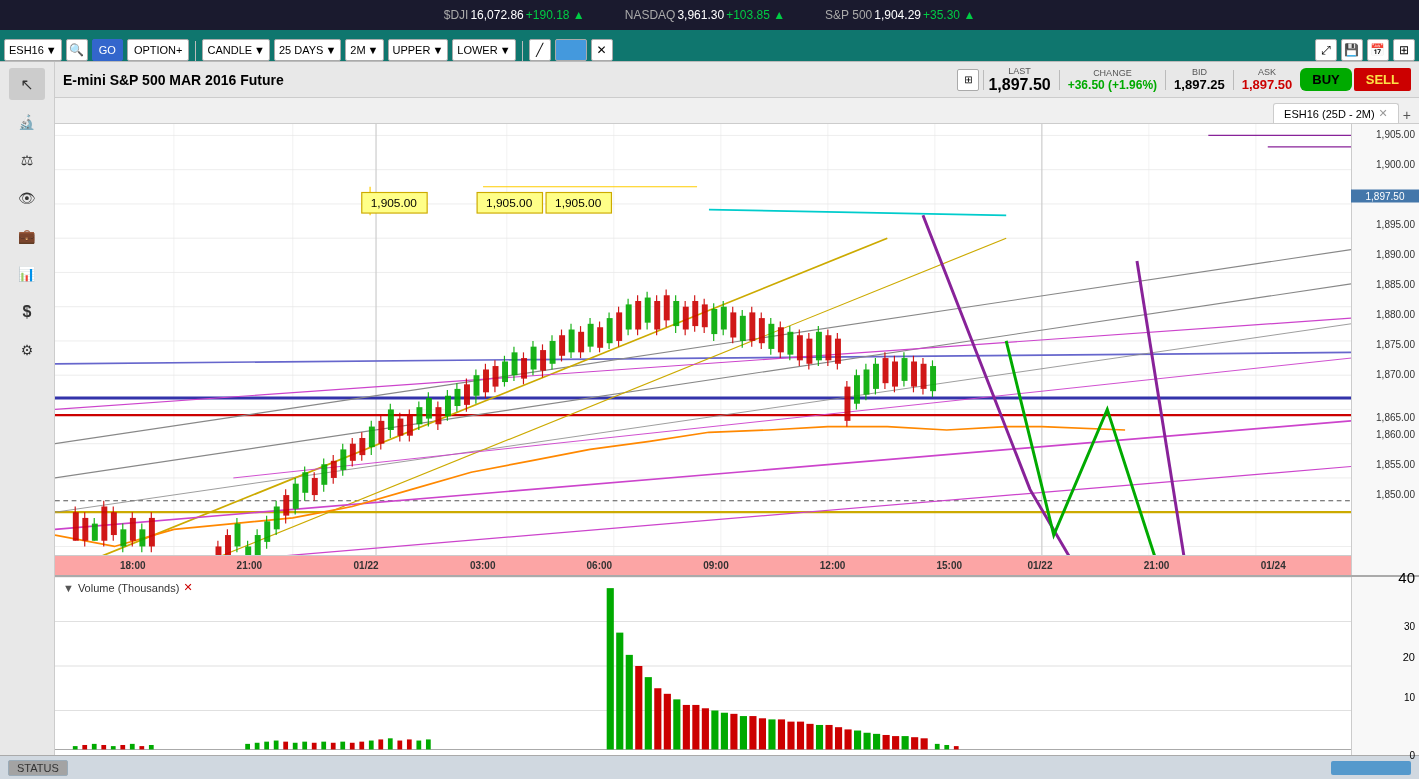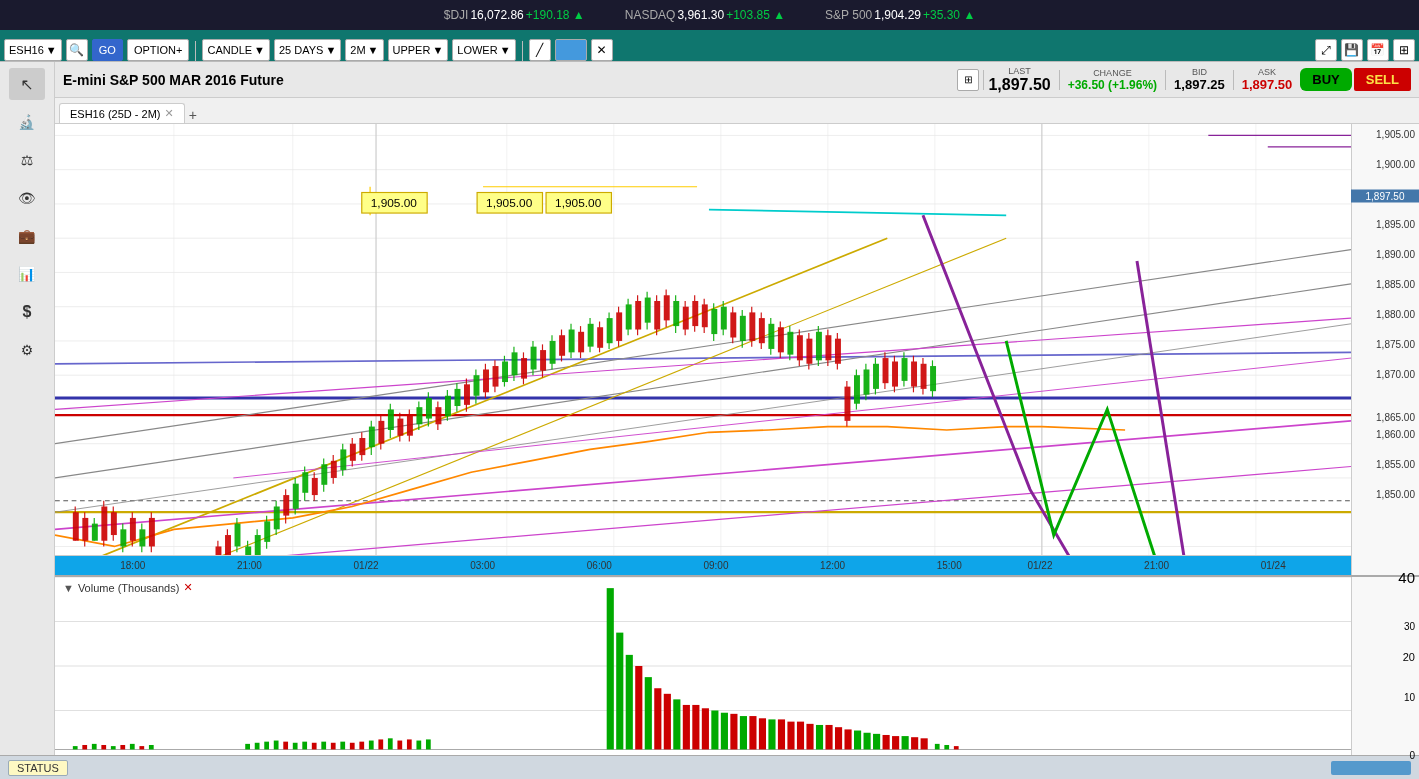--- a/index.html
+++ b/index.html
@@ -148,20 +148,21 @@
     }
 
     
     #tab-bar {
       background: #f0f0f0;
       border-bottom: 1px solid #ccc;
       height: 26px;
       display: flex;
       align-items: flex-end;
       padding: 0 4px;
+      justify-content: flex-end;
     }
     .chart-tab {
       background: #fff;
       border: 1px solid #ccc;
       border-bottom: none;
       padding: 3px 10px;
       font-size: 11px;
       cursor: pointer;
       border-radius: 3px 3px 0 0;
       display: flex;
@@ -243,21 +244,21 @@
       background: #d0d8e0;
       border-top: 1px solid #aaa;
       height: 24px;
       display: flex;
       align-items: center;
       padding: 0 8px;
       font-size: 11px;
       color: #333;
     }
     .status-tab {
-      background: #fef9c3;
+      background: #a3a3a3;
       border: 1px solid #9aabb8;
       padding: 1px 8px;
       border-radius: 2px;
       cursor: pointer;
       font-size: 11px;
     }
 
     
     .price-axis {
       position: absolute;
@@ -283,25 +284,26 @@
       font-size: 10px;
       padding: 1px 4px;
       transform: translateY(-50%);
       width: 68px;
       text-align: center;
     }
 
     
     .time-axis {
       height: 20px;
-      background: #0ea5e9;
+      background: #fca5a5;
       border-top: 1px solid #ccc;
       display: flex;
       align-items: center;
       position: relative;
+      font-weight: bold;
     }
     .time-tick {
       position: absolute;
       font-size: 10px;
       color: #333;
       transform: translateX(-50%);
     }
   </style>
 </head>
 <body>

